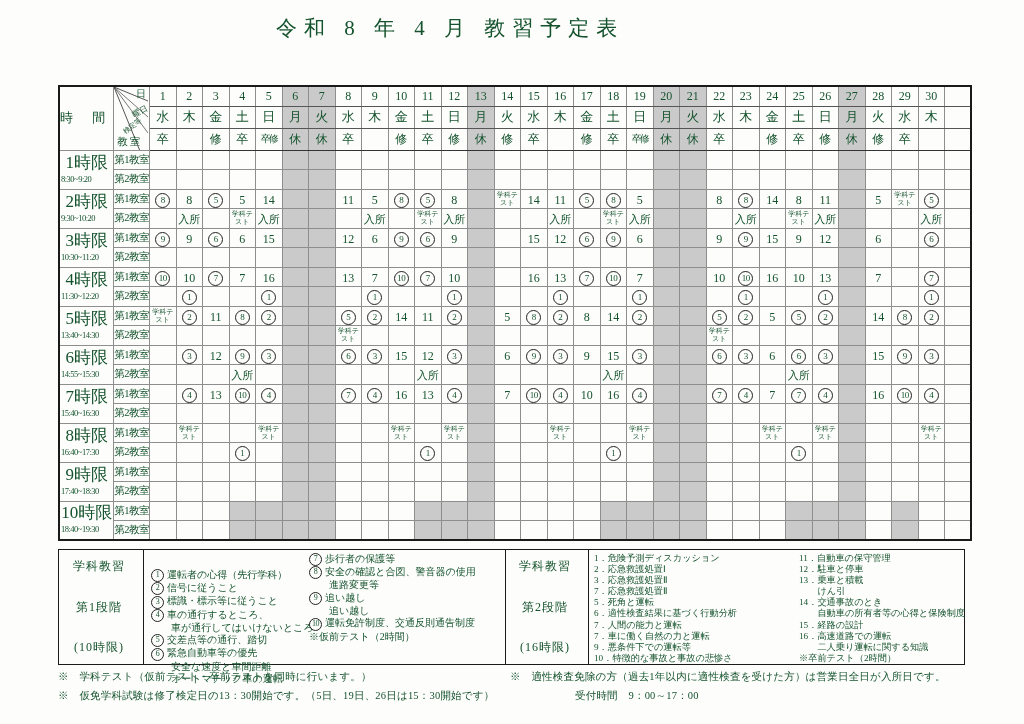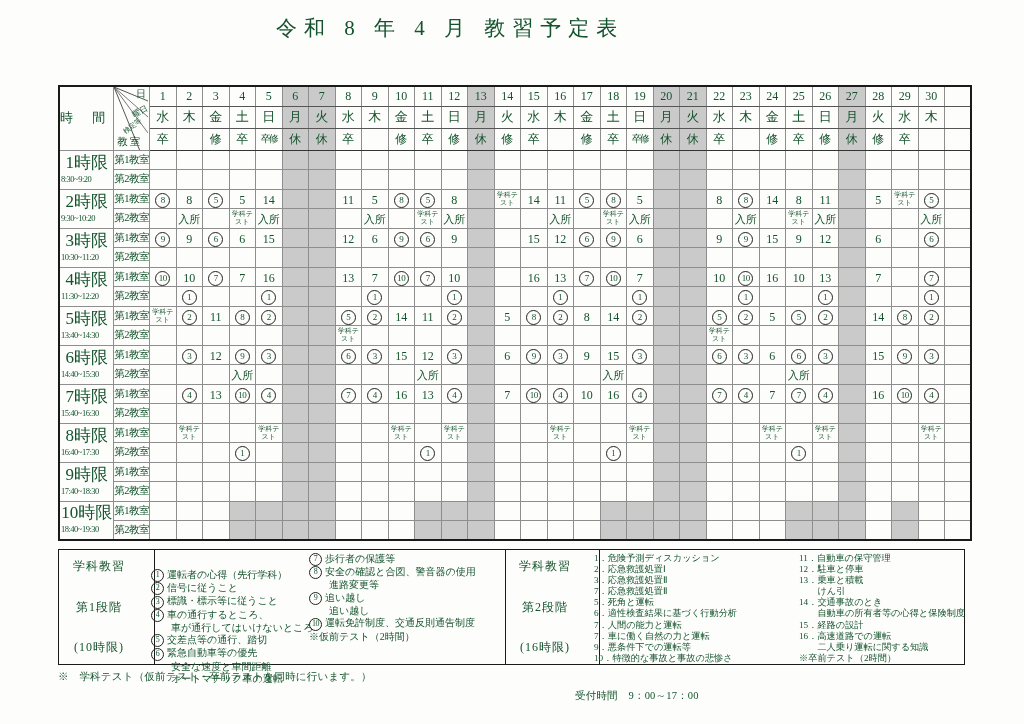--- a/index.html
+++ b/index.html
@@ -41,21 +41,21 @@
   
   th.diag{position:relative;border-bottom:1.5px solid #333;}
   th.diag svg{position:absolute;left:0;top:0;}
   th.diag .dg-day{position:absolute;top:0;right:3px;font-size:10px;}
   th.diag .dg-week{position:absolute;top:19px;right:1px;font-size:8px;transform:rotate(-28deg);}
   th.diag .dg-kentei{position:absolute;top:34px;right:6px;font-size:7px;transform:rotate(-38deg);}
   th.diag .dg-room{position:absolute;bottom:1px;left:3px;font-size:10.5px;letter-spacing:2px;}
   
   .box{position:absolute;border:1.5px solid #1a1a1a;background:#fdfdfb;}
   .box .blabel{position:absolute;left:0;top:0;bottom:0;border-right:1px solid #1a1a1a;
-        display:flex;flex-direction:column;justify-content:space-between;padding:8px 15px 8px 0;}
+        display:flex;flex-direction:column;justify-content:space-between;padding:8px 4px 8px 0;}
   .box .blabel div{text-align:center;font-size:12px;letter-spacing:1px;}
   .items{position:absolute;top:3px;font-size:10px;line-height:12.4px;white-space:nowrap;}
   .items2{position:absolute;top:3px;font-size:9.2px;line-height:11.1px;white-space:nowrap;}
   .items .circ,.items2 .circ{width:11px;height:11px;line-height:10px;font-size:8px;margin-right:3px;}
   
   .note{position:absolute;font-size:10.5px;white-space:nowrap;letter-spacing:0.2px;}
 </style>
 </head>
 <body>
 
@@ -589,21 +589,21 @@
           <td></td>
           <td class="sh"></td>
           <td></td>
           <td></td>
           <td></td>
           <td></td>
         </tr>
         <tr class="main">
           <td class="plabel" rowspan="2">
             <div class="pname">6時限</div>
-            <div class="ptime">14:40~15:30</div>
+            <div class="ptime">14:55~15:30</div>
           </td>
           <td class="room">第1教室</td>
           <td></td>
           <td><span class="circ">3</span></td>
           <td><span class="cellnum">12</span></td>
           <td><span class="circ">9</span></td>
           <td><span class="circ">3</span></td>
           <td class="sh"></td>
           <td class="sh"></td>
           <td><span class="circ">6</span></td>
@@ -1028,15 +1028,17 @@
         <div>14．交通事故のとき</div>
         <div>　　自動車の所有者等の心得と保険制度</div>
         <div>15．経路の設計</div>
         <div>16．高速道路での運転</div>
         <div>　　二人乗り運転に関する知識</div>
         <div>※卒前テスト（2時間）</div>
       </div>
   </div>
 
   <div class="note" style="left:58px;top:670px;">※　学科テスト（仮前テスト・卒前テストを同時に行います。）</div>
+  <div class="note" style="left:58px;top:689px;">※　仮免学科試験は修了検定日の13：30開始です。（5日、19日、26日は15：30開始です）</div>
+  <div class="note" style="left:510px;top:670px;">※　適性検査免除の方（過去1年以内に適性検査を受けた方）は営業日全日が入所日です。</div>
   <div class="note" style="left:543px;top:689px;margin-left:32px;">受付時間　9：00～17：00</div>
 
 </div>
 
 </body></html>

